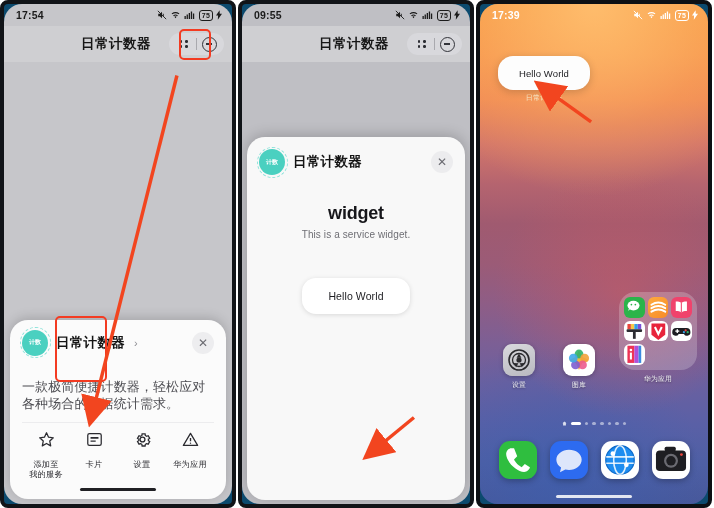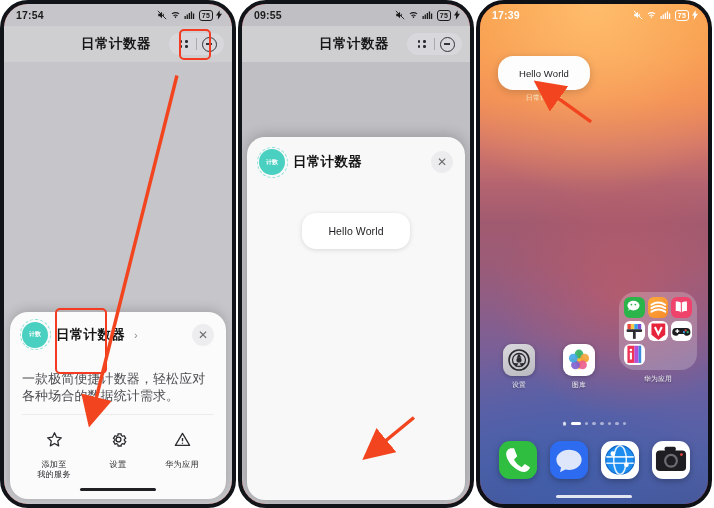--- a/index.html
+++ b/index.html
@@ -8,23 +8,23 @@
     background:#ffffff;
     font-family:"Liberation Sans","DejaVu Sans",sans-serif;
   }
   .stage{position:relative;width:714px;height:508px;display:flex;}
 
   
   .phone{
     position:relative;
     box-sizing:border-box;
     border:4px solid #111418;
-    border-radius:28px;
+    border-radius:8px;
     overflow:hidden;
-    background:#b91c1c;
+    background:#0c4a6e;
   }
   .phone-inner{position:absolute;inset:0;overflow:hidden;border-radius:18px;}
 
   
   .statusbar{
     position:relative;height:22px;display:flex;align-items:center;
     padding:0 10px 0 12px;font-size:10.5px;color:#1b1b1b;font-weight:600;
     letter-spacing:.2px;
   }
   .statusbar .clock{flex:0 0 auto;}
@@ -93,21 +93,21 @@
   .chev{font-size:11px;color:#8d8d92;margin-left:1px;}
   .sheet-close{
     margin-left:auto;width:22px;height:22px;border-radius:50%;
     background:#ededef;display:flex;align-items:center;justify-content:center;
     color:#6c6c72;font-size:12px;line-height:1;
   }
   .sheet-desc{
     margin-top:23px;font-size:13px;color:#4d4d52;line-height:1.3;
     padding-bottom:9px;border-bottom:1px solid #ececee;letter-spacing:.1px;
   }
-  .sheet-actions{display:flex;padding-top:10px;}
+  .sheet-actions{display:flex;padding-top:2px;}
   .act-item{
     flex:1;display:flex;flex-direction:column;align-items:center;gap:5px;
     position:relative;
   }
   .act-ico{
     width:36px;height:30px;display:flex;align-items:center;justify-content:center;
     color:#2b2b30;
   }
   .act-label{
     font-size:8.2px;color:#2b2b30;text-align:center;line-height:1.25;
@@ -308,20 +308,30 @@
             <div class="act-item">
               <div class="act-ico">
                 <svg width="19" height="19" viewBox="0 0 24 24" fill="none" stroke="currentColor" stroke-width="1.6" stroke-linejoin="round">
                     <path d="M12 3.5l2.6 5.6 6 .7-4.5 4.2 1.2 6-5.3-3-5.3 3 1.2-6L3.4 9.8l6-.7L12 3.5z"></path>
                   </svg>
               </div>
               <div class="act-label">添加至
 我的服务</div>
             </div>
 
+            <div class="act-item">
+              <div class="act-ico">
+                <svg width="19" height="19" viewBox="0 0 24 24" fill="none" stroke="currentColor" stroke-width="1.6">
+                    <rect x="3.5" y="4.5" width="17" height="15" rx="2.2"></rect>
+                    <line x1="7" y1="10" x2="17" y2="10" stroke-width="2.2"></line>
+                    <line x1="7" y1="14" x2="13.5" y2="14" stroke-width="1.6"></line>
+                  </svg>
+              </div>
+              <div class="act-label">卡片</div>
+            </div>
 
             <div class="act-item">
               <div class="act-ico">
                 <svg width="19" height="19" viewBox="0 0 24 24" fill="none" stroke="currentColor" stroke-width="1.6">
                     <circle cx="12" cy="12" r="3.1"></circle>
                     <path d="M19.4 13.6l1.7 1-1.9 3.3-1.9-.7a7.6 7.6 0 0 1-1.7 1l-.3 2h-3.8l-.3-2a7.6 7.6 0 0 1-1.7-1l-1.9.7-1.9-3.3 1.7-1a7.8 7.8 0 0 1 0-2l-1.7-1 1.9-3.3 1.9.7a7.6 7.6 0 0 1 1.7-1l.3-2h3.8l.3 2c.6.3 1.2.6 1.7 1l1.9-.7 1.9 3.3-1.7 1a7.8 7.8 0 0 1 0 2z"></path>
                   </svg>
               </div>
               <div class="act-label">设置</div>
             </div>
@@ -412,20 +422,22 @@
 
         <div class="p2-dialog">
           <div class="dlg-head">
             <div class="app-icon">
               <span>计数</span>
             </div>
             <span class="dlg-title">日常计数器</span>
             <div class="dlg-close">✕</div>
           </div>
 
+          <div class="dlg-wtitle">widget</div>
+          <div class="dlg-wsub">This is a service widget.</div>
 
           <div class="widget-card">Hello World</div>
 
           <div class="dlg-spacer"></div>
 
         </div>
 
       </div>
     </div>
     <svg class="arrows" viewBox="0 0 236 508">

